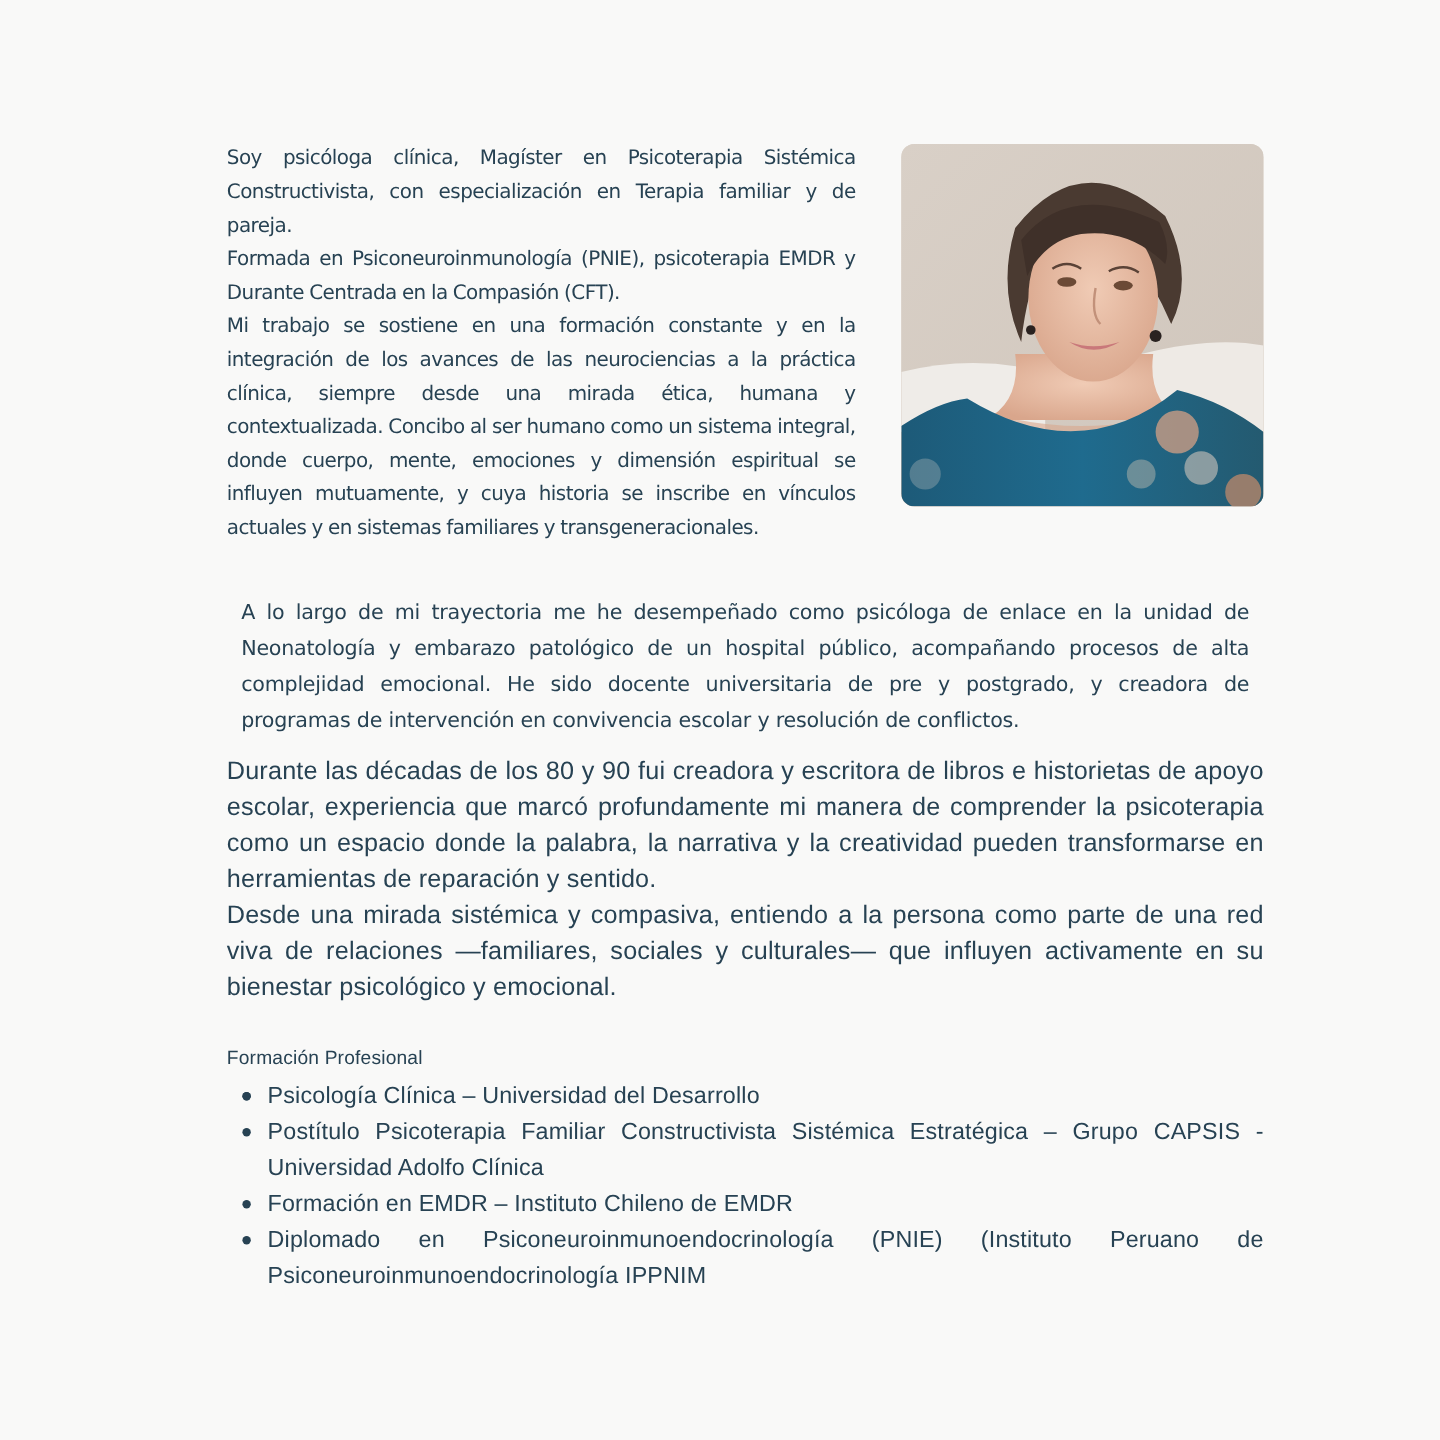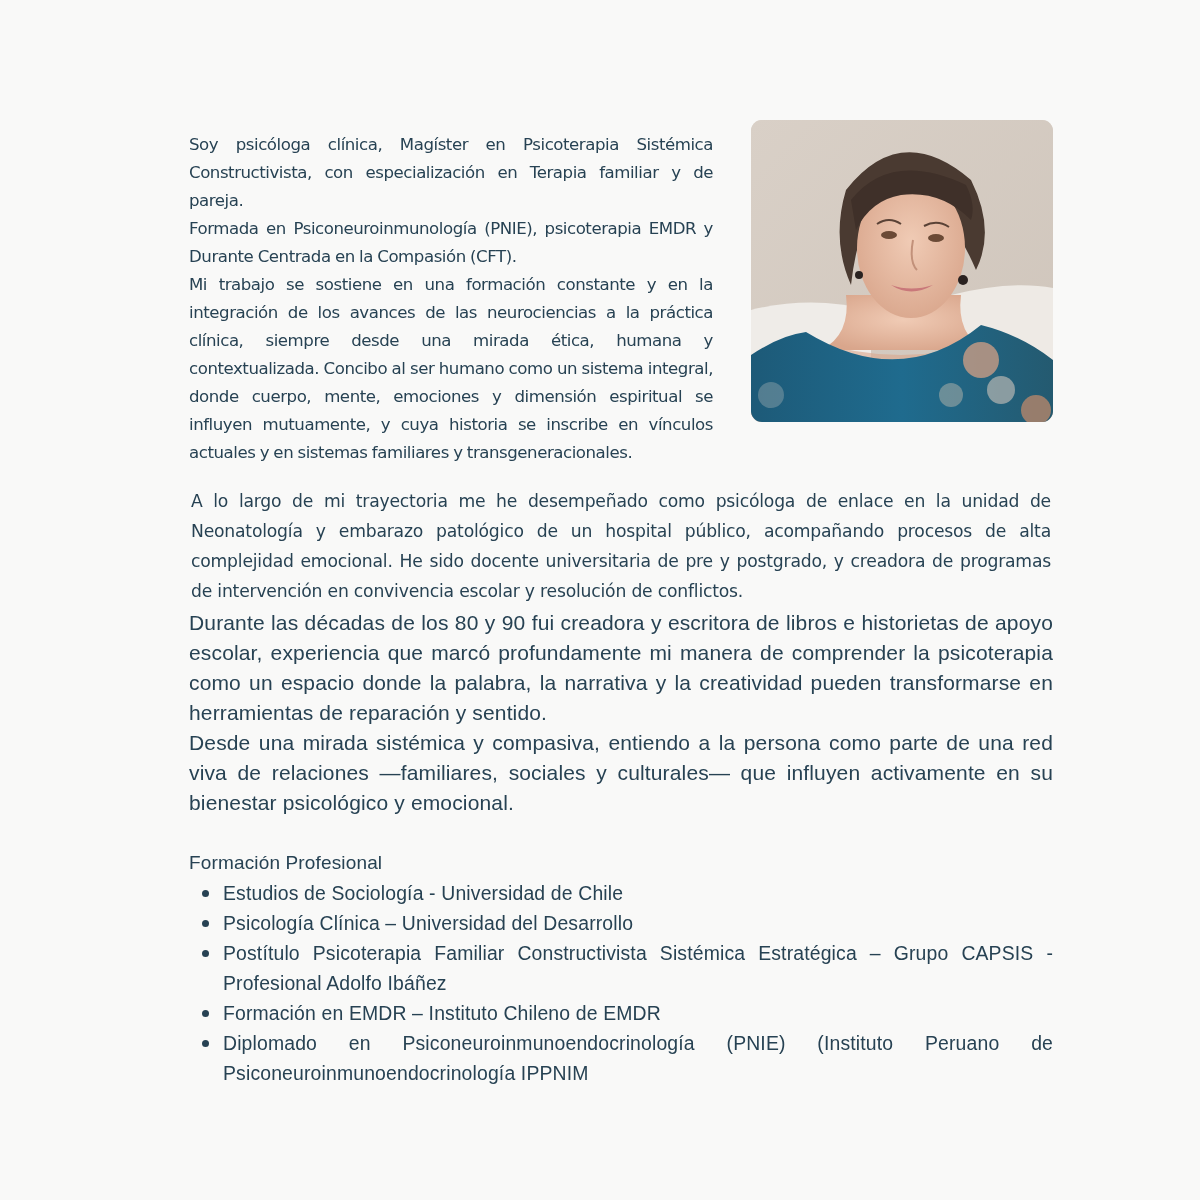--- a/index.html
+++ b/index.html
@@ -20,21 +20,21 @@
       top: 118px;
       width: 864px;
     }
     .intro {
       position: relative;
       height: 366px;
     }
     .intro-text {
       position: absolute;
       left: 0;
-      top: 13px;
+      top: 0;
       width: 524px;
       font-family: "DejaVu Sans", sans-serif;
       font-size: 16.6px;
       line-height: 28px;
       letter-spacing: -0.45px;
       word-spacing: -0.5px;
       text-align: justify;
     }
     .intro-text p {
       margin: 0;
@@ -55,38 +55,38 @@
       height: 100%;
     }
     .body-text {
       font-family: "DejaVu Sans", sans-serif;
       font-size: 17.2px;
       line-height: 30px;
       letter-spacing: -0.2px;
       text-align: justify;
     }
     .body-text p {
-      margin: 2px;
+      margin: 12px;
     }
     .geo-text {
       font-family: "Liberation Sans", sans-serif;
       font-size: 21px;
       line-height: 30px;
       letter-spacing: 0.15px;
       text-align: justify;
     }
     .geo-text p {
       margin: 0;
     }
     .spacer {
       height: 30px;
     }
     .section-title {
       font-family: "Liberation Sans", sans-serif;
-      font-size: 19px;
+      font-size: 16px;
       line-height: 30px;
       letter-spacing: 0.15px;
       margin: 0;
       font-weight: normal;
     }
     .edu-list {
       list-style: none;
       margin: 0;
       padding: 0;
       font-family: "Liberation Sans", sans-serif;
@@ -181,21 +181,21 @@
   <section class="geo-text">
     <p>Durante las décadas de los 80 y 90 fui creadora y escritora de libros e historietas de apoyo escolar, experiencia que marcó profundamente mi manera de comprender la psicoterapia como un espacio donde la palabra, la narrativa y la creatividad pueden transformarse en herramientas de reparación y sentido.</p>
     <p>Desde una mirada sistémica y compasiva, entiendo a la persona como parte de una red viva de relaciones —familiares, sociales y culturales— que influyen activamente en su bienestar psicológico y emocional.</p>
   </section>
 
   <div class="spacer"></div>
 
   <section>
     <h2 class="section-title">Formación Profesional</h2>
     <ul class="edu-list">
-      <li><span class="bullet"></span><span>Estudios de Sociología - Universidad de Chile</span></li>
+      <li><span class="bullet"></span></li>
       <li><span class="bullet"></span><span>Psicología Clínica – Universidad del Desarrollo</span></li>
-      <li><span class="bullet"></span><span>Postítulo Psicoterapia Familiar Constructivista Sistémica Estratégica – Grupo CAPSIS - Profesional Adolfo Ibáñez</span></li>
+      <li><span class="bullet"></span><span>Postítulo Psicoterapia Familiar Constructivista Sistémica Estratégica – Grupo CAPSIS - Universidad Adolfo Clínica</span></li>
       <li><span class="bullet"></span><span>Formación en EMDR – Instituto Chileno de EMDR</span></li>
       <li><span class="bullet"></span><span>Diplomado en Psiconeuroinmunoendocrinología (PNIE) (Instituto Peruano de Psiconeuroinmunoendocrinología IPPNIM</span></li>
     </ul>
   </section>
 
 </div>
 
 </body></html>

